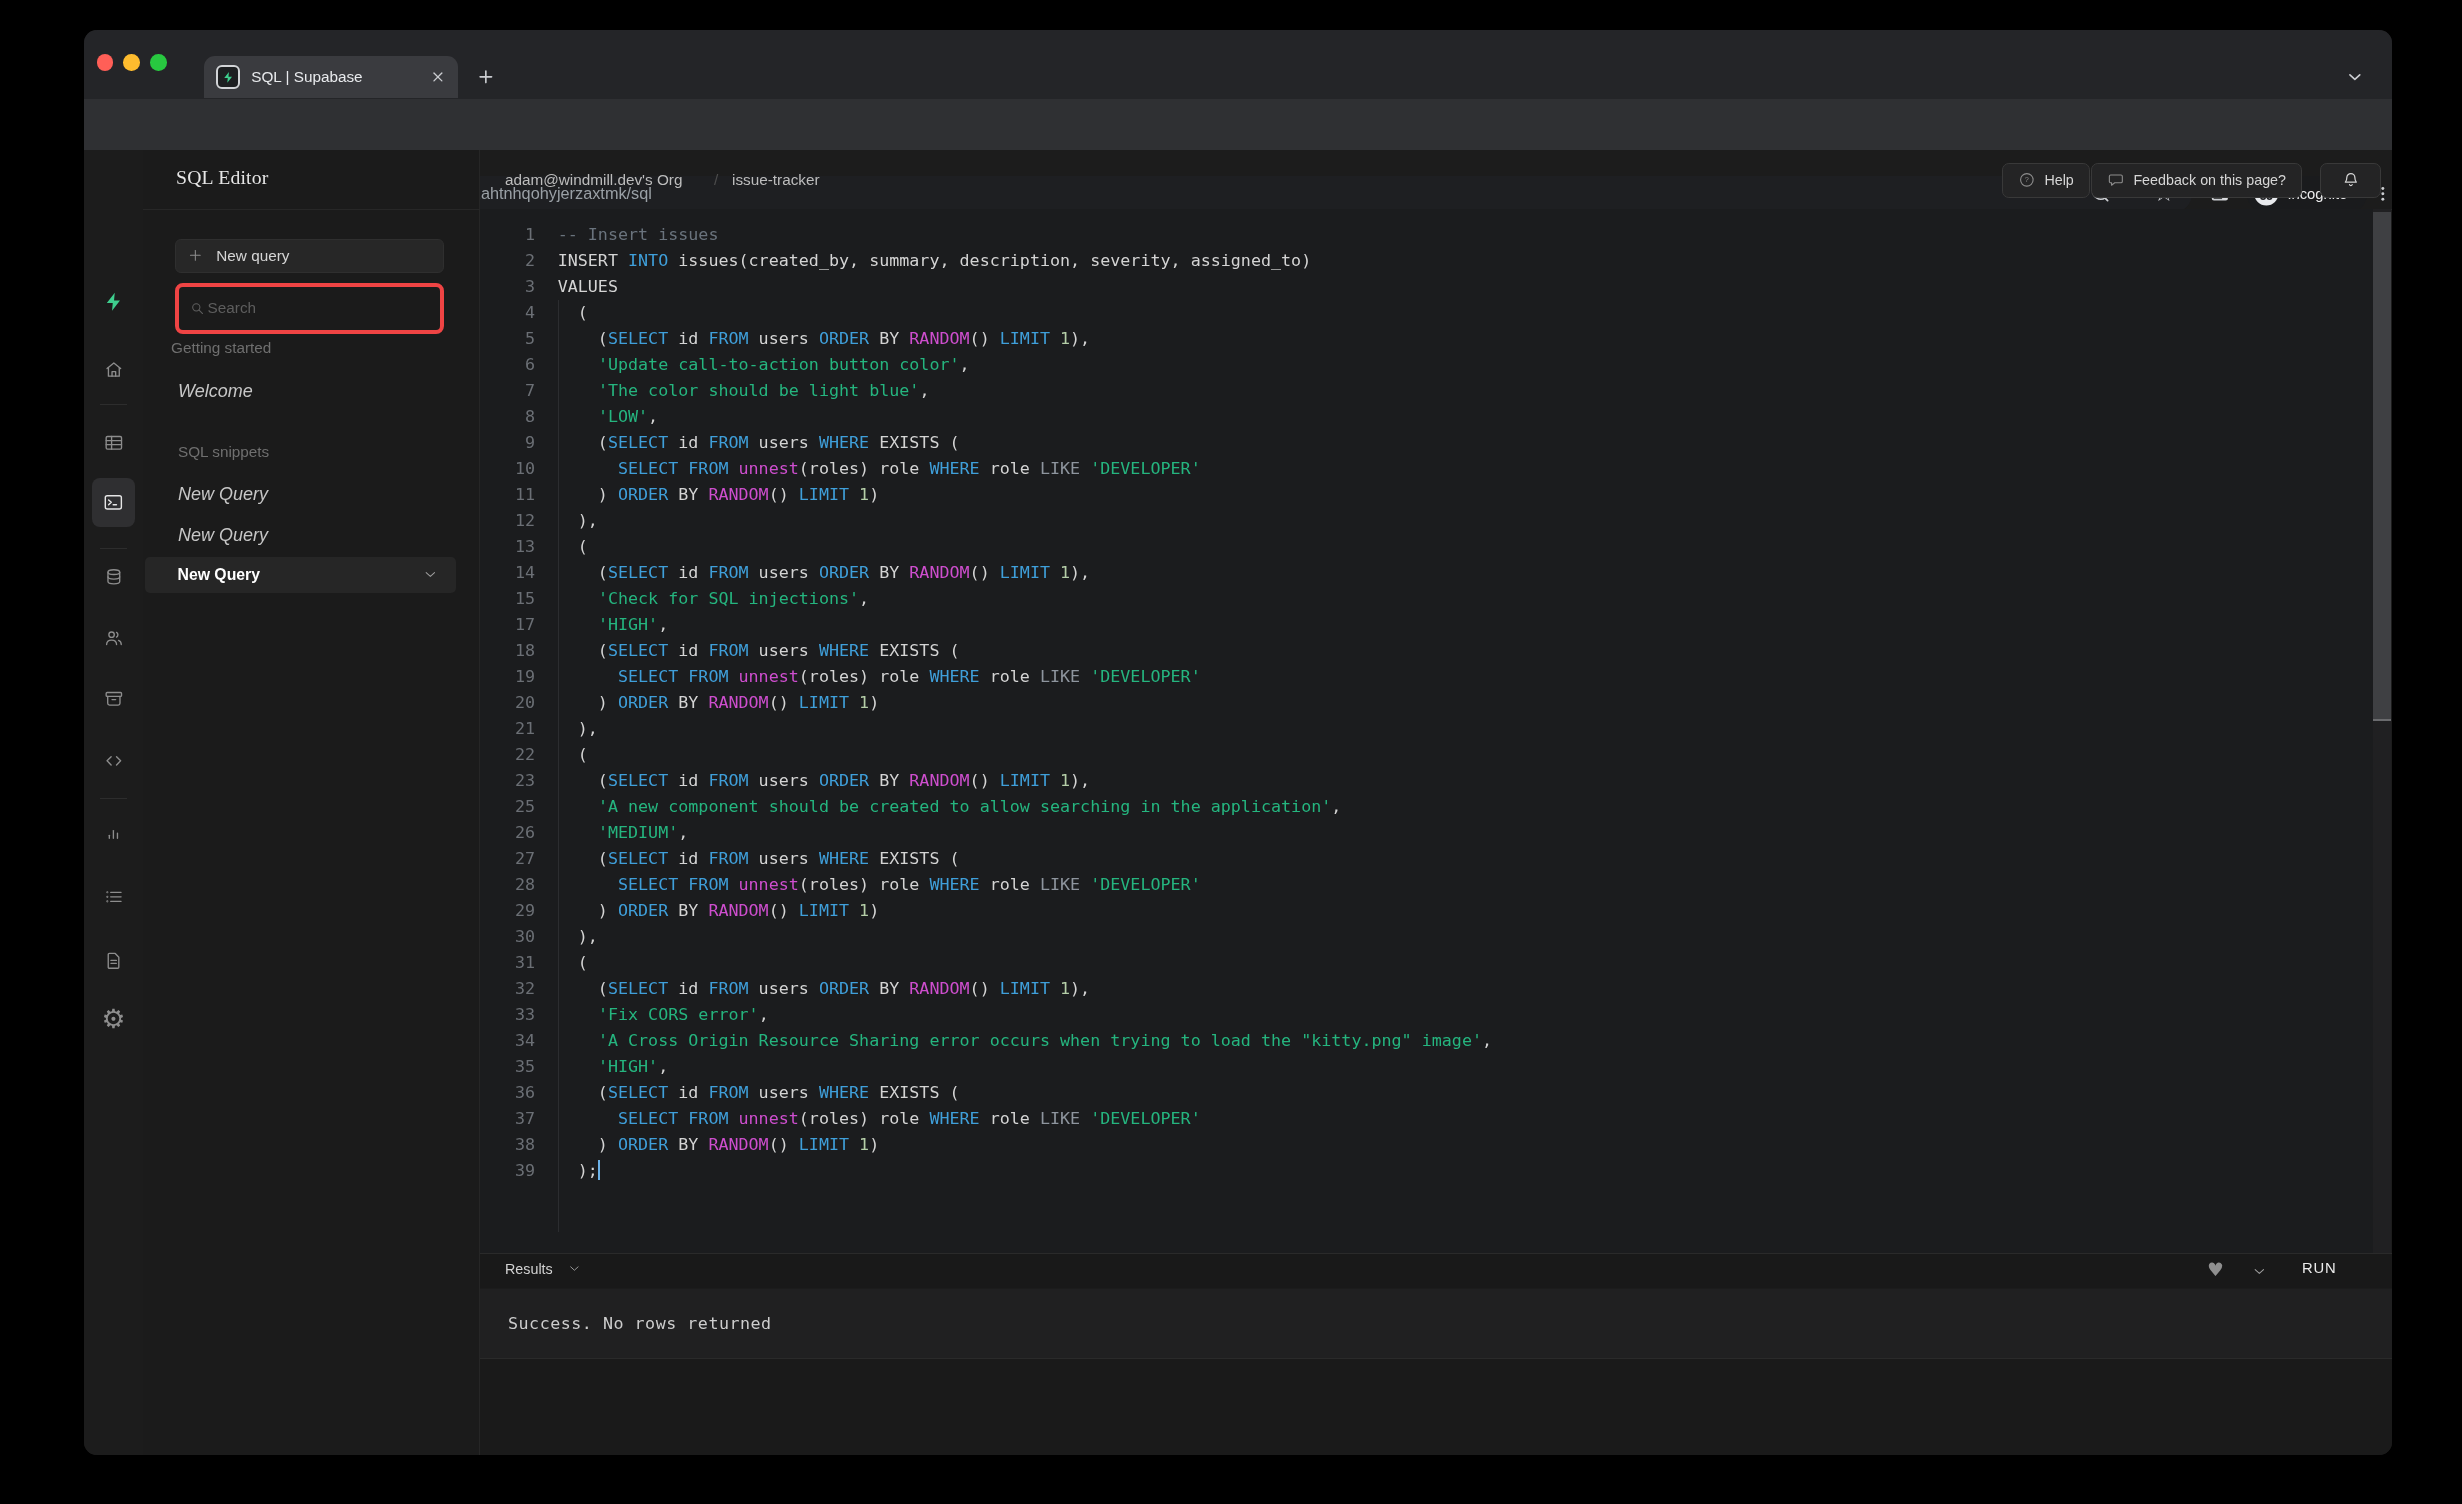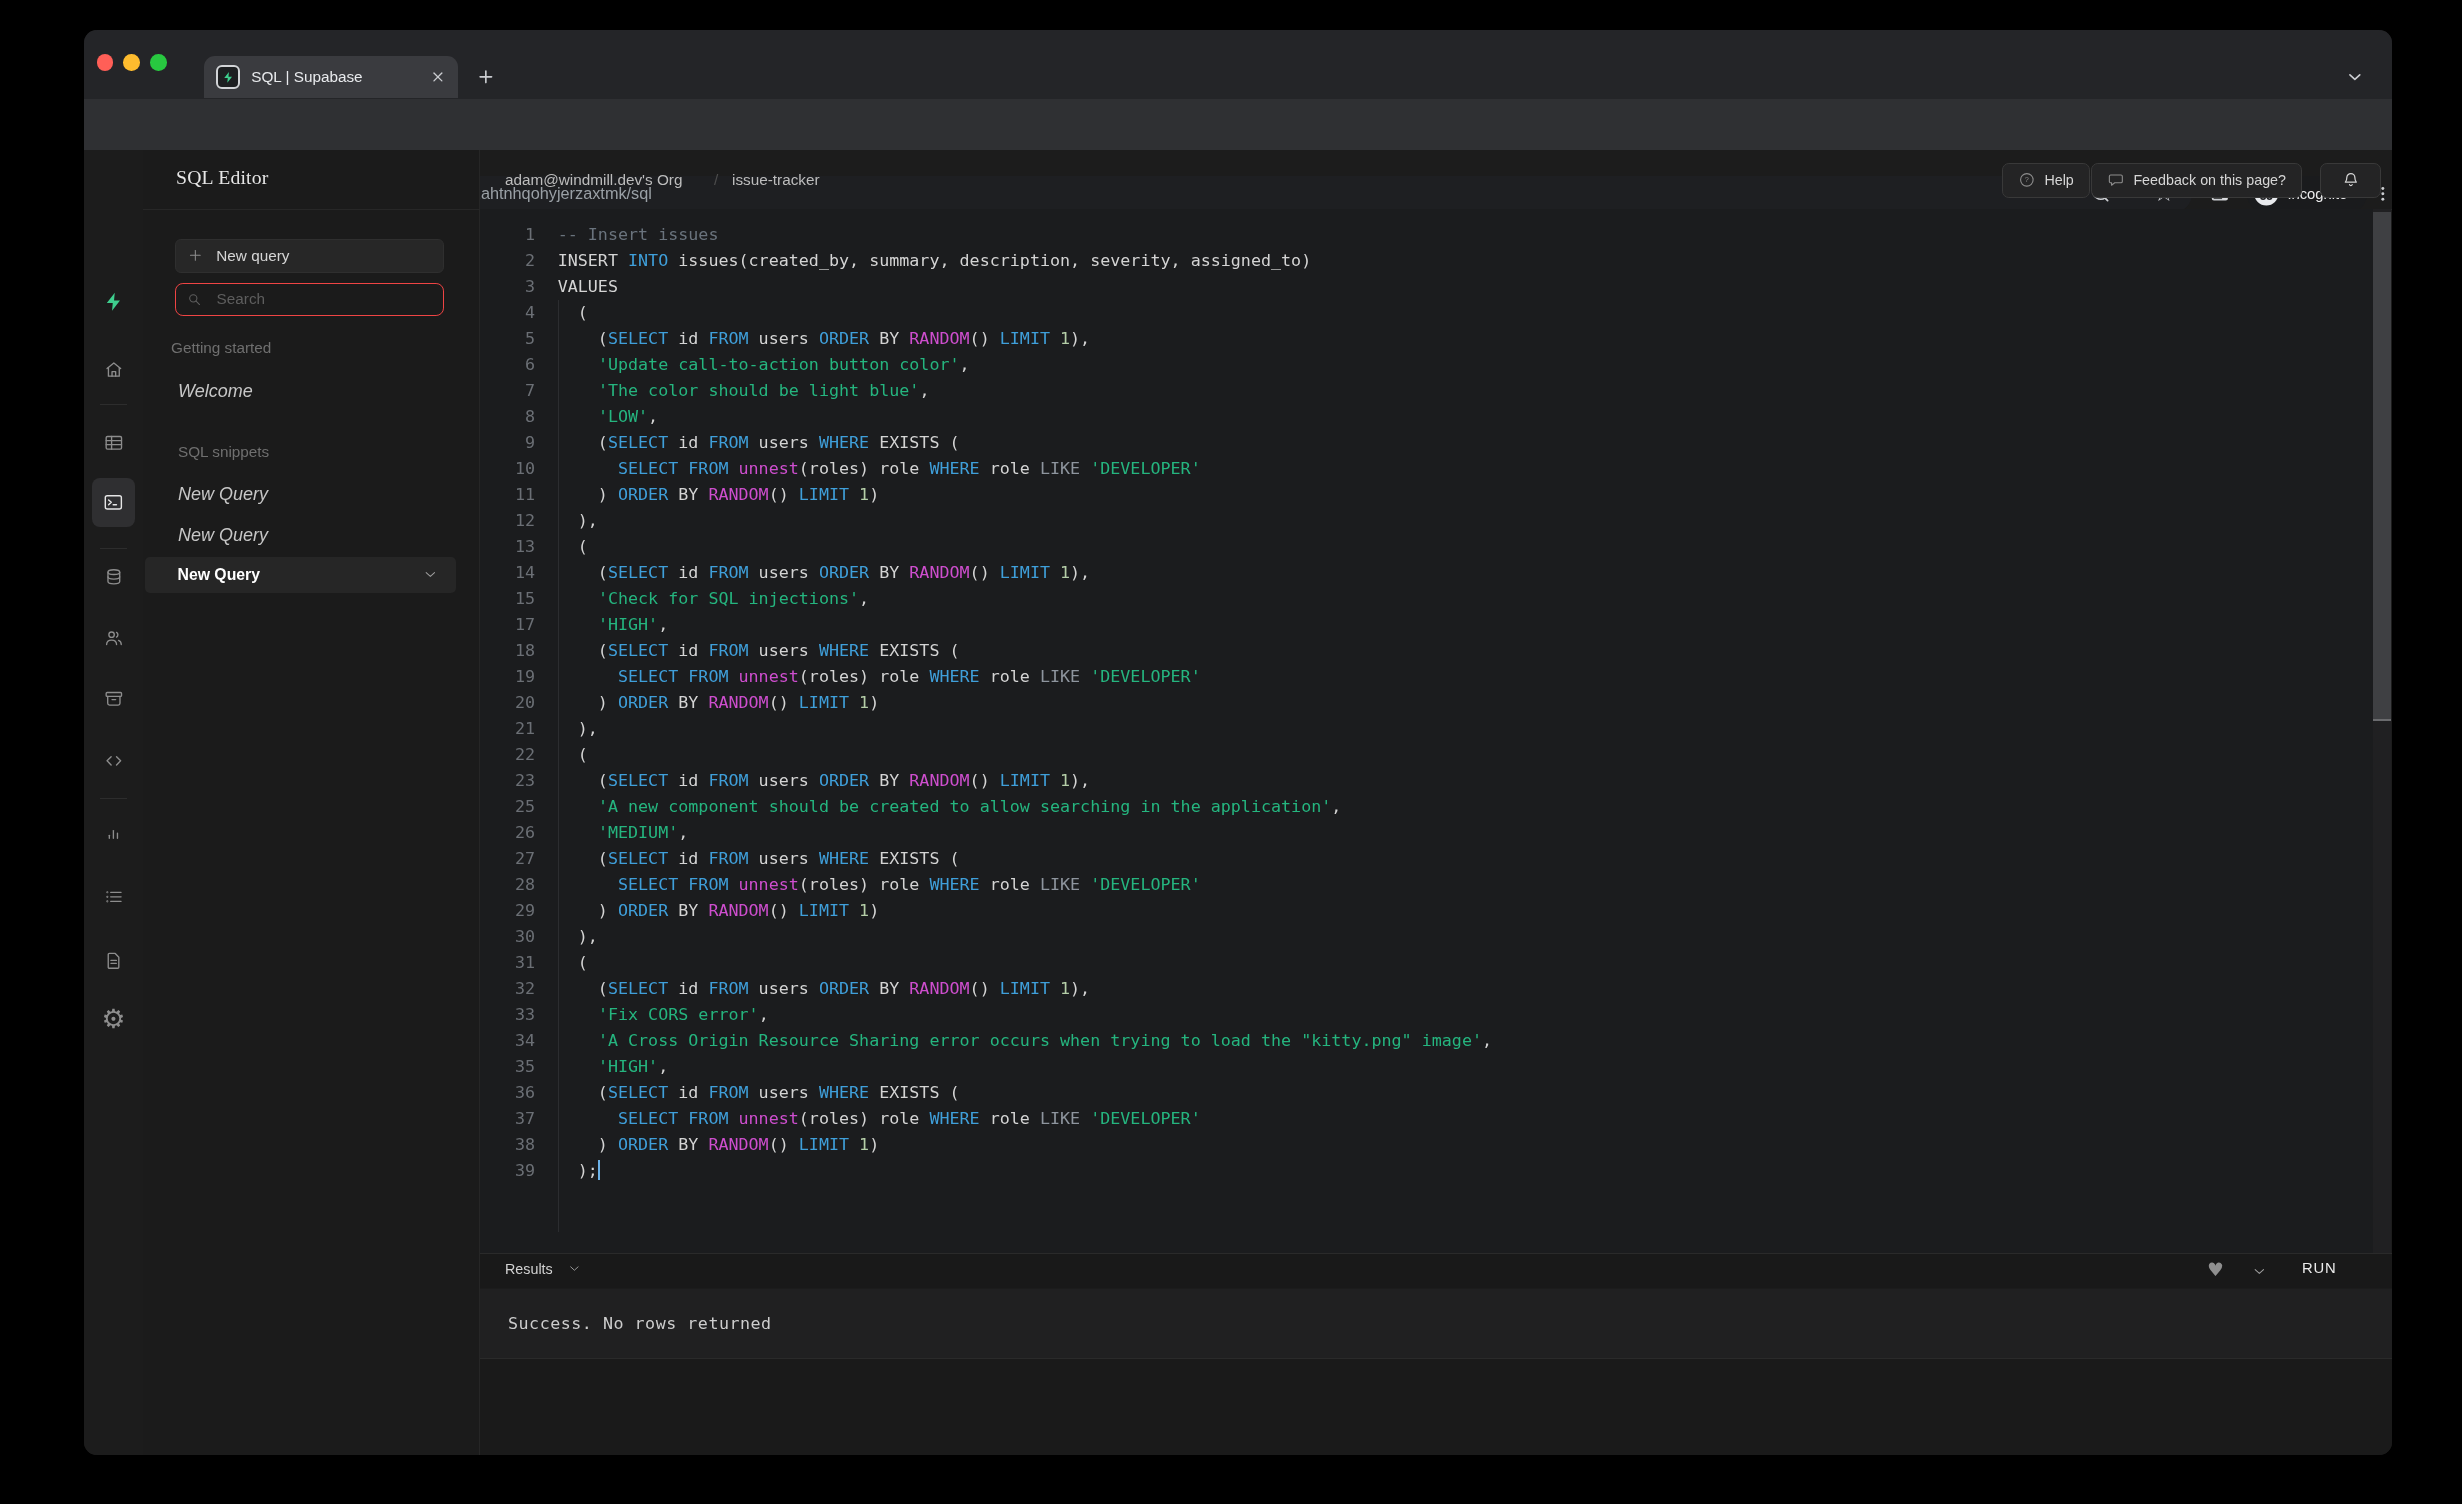--- a/index.html
+++ b/index.html
@@ -31,22 +31,22 @@
   .rail{left:0;top:120px;width:59px;height:1305px;background:#1c1c1c;border-right:1px solid #262626;}
   .rail-ic{left:18.7px;width:21.7px;height:21.7px;display:flex;align-items:center;justify-content:center;}
   .rail-div{left:15.8px;width:27.6px;height:1px;background:#2d2d2d;}
   .rail-active{left:7.9px;top:328px;width:43px;height:49px;background:#2f2f31;border-radius:7.9px;
                display:flex;align-items:center;justify-content:center;}
   .panel{left:59px;top:120px;width:337px;height:1305px;background:#1b1b1b;border-right:1px solid #262626;box-sizing:border-box;}
   .app-title{left:92px;top:136px;font-size:19.7px;color:#e6e6e6;letter-spacing:0.2px;font-family:Liberation Serif, serif;}
   .hdr-border{left:59px;top:179px;width:2249px;height:1px;background:#272727;}
   .nq-btn{left:91px;top:209px;width:269px;height:34px;background:#272727;border:1px solid #2f2f2f;border-radius:5.9px;
           display:flex;align-items:center;padding:0 10.8px;box-sizing:border-box;color:#d6d6d6;font-size:15.3px;gap:12.8px;}
-  .search{left:91px;top:253px;width:269px;height:33px;border:1px solid #ef4444;border-radius:7.9px;background:#1b1b1b;
-          display:flex;align-items:center;padding:0 9.9px;box-sizing:border-box;gap:14px;}
+  .search{left:91px;top:253px;width:269px;height:51px;border:4px solid #ef4444;border-radius:7.9px;background:#1b1b1b;
+          display:flex;align-items:center;padding:0 9.9px;box-sizing:border-box;gap:2px;}
   .search .ph{color:#5e5e5e;font-size:15.3px;}
   .sec-label{color:#6f6f6f;font-size:15.3px;}
   .side-item{color:#c7c7c7;font-size:18px;font-style:italic;}
   .active-row{left:61px;top:527px;width:311px;height:36px;background:#262626;border-radius:4.9px;
               display:flex;align-items:center;padding:0 17.7px 0 32.5px;box-sizing:border-box;}
   .active-row .lbl{color:#fff;font-weight:bold;font-size:15.8px;flex:1;}
   
   .crumb{top:141px;font-size:15.3px;color:#bdbdbd;}
   .crumb-sep{color:#4d4d4d;}
   .topbtn{top:133px;height:35px;background:#242425;border:1px solid #393939;border-radius:6.9px;

